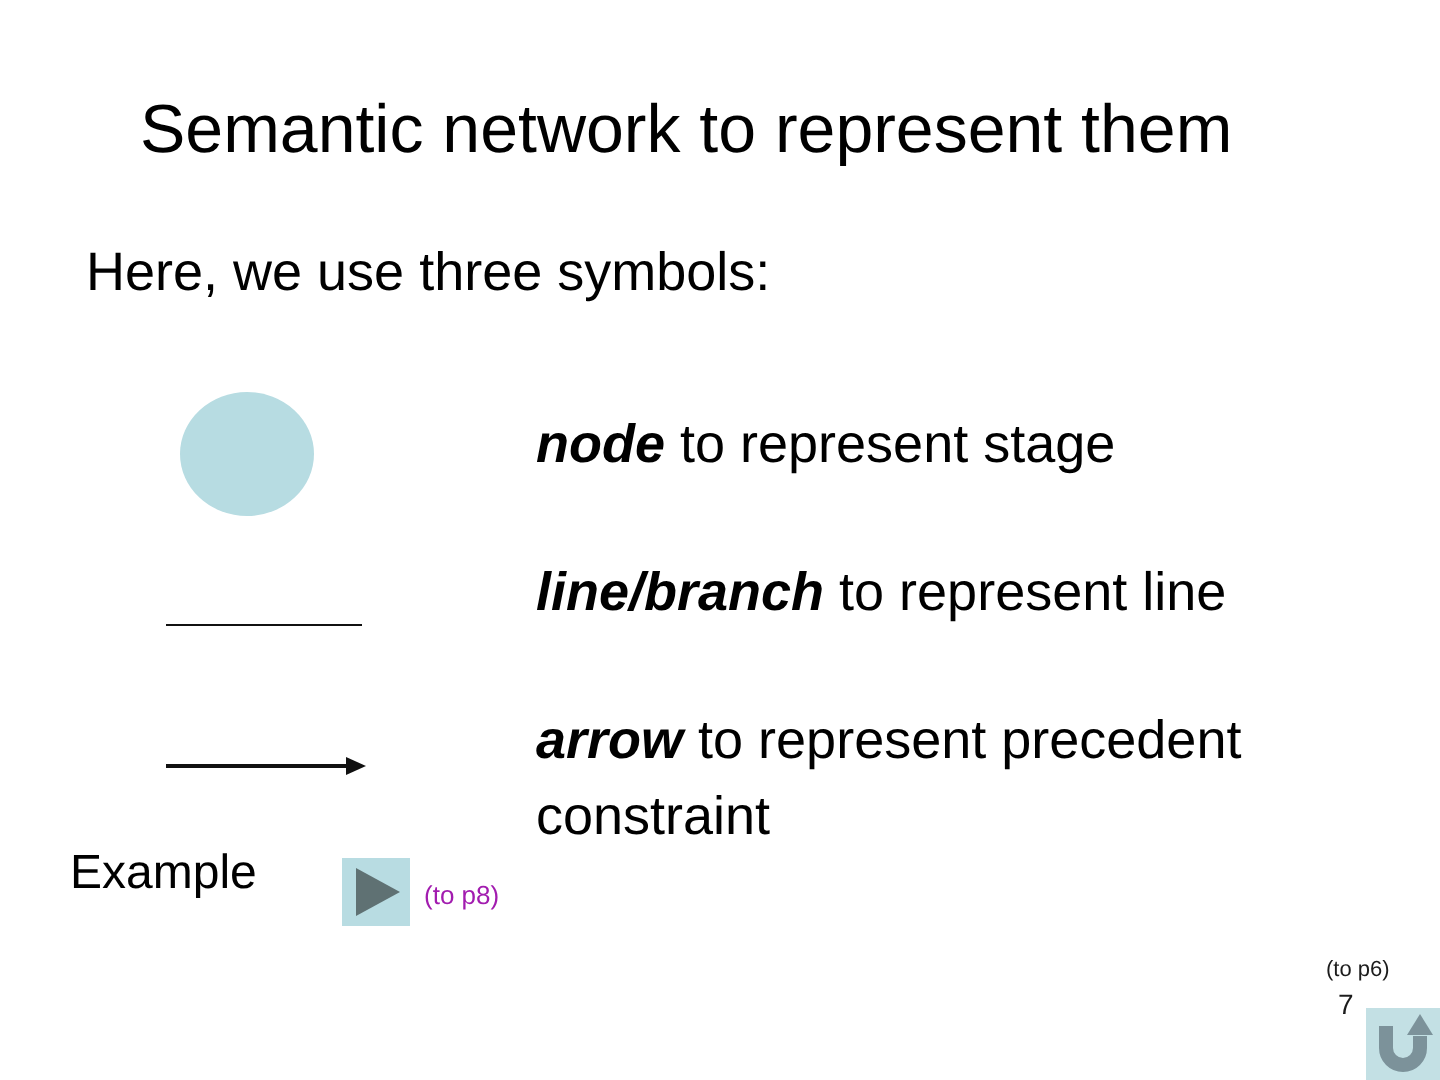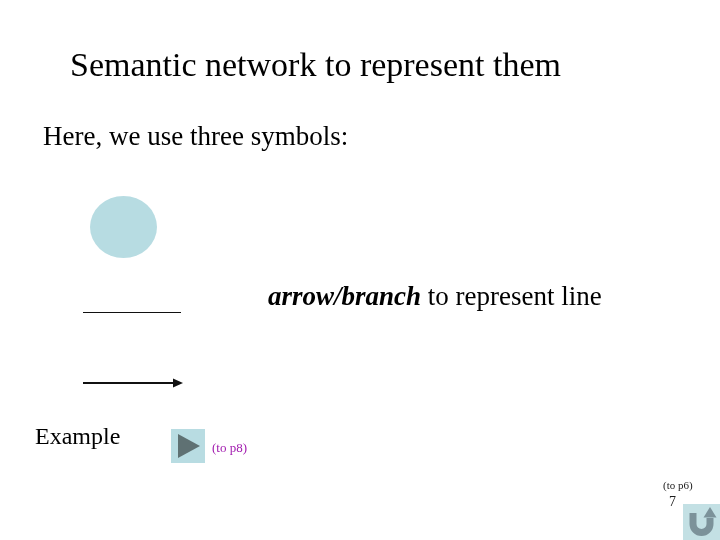--- a/index.html
+++ b/index.html
@@ -3,21 +3,21 @@
 <meta charset="utf-8">
 <style>
   html, body { margin: 0; padding: 0; }
   body {
     width: 720px; height: 540px;
     background: #ffffff;
     font-family: "Liberation Sans", sans-serif;
     color: #000000;
     overflow: hidden;
   }
-  .slide { position: relative; width: 720px; height: 392px; background: #ffffff; font-family: Liberation Serif, serif; }
+  .slide { position: relative; width: 720px; height: 392px; background: #ffffff; }
 
   .title {
     position: absolute; left: 70px; top: 46px; width: 600px;
     font-size: 34px; letter-spacing: 0px; white-space: nowrap;
   }
   .intro {
     position: absolute; left: 43px; top: 121px;
     font-size: 27px; white-space: nowrap;
   }
 
@@ -80,25 +80,31 @@
 
   <div class="node-circle"></div>
 
   <div class="line-symbol"></div>
 
   <svg class="arrow-symbol" width="100" height="12" viewBox="0 0 100 12">
     <line x1="0" y1="6" x2="91" y2="6" stroke="#111" stroke-width="2"></line>
     <polygon points="90,1.5 100,6 90,10.5" fill="#111"></polygon>
   </svg>
 
+  <div class="row-text node-row">
+    <span class="sym-term">node</span><span> to represent stage</span>
+  </div>
 
   <div class="row-text line-row">
-    <span class="sym-term">arrow/branch</span><span> to represent line</span>
+    <span class="sym-term">line/branch</span><span> to represent line</span>
   </div>
 
+  <div class="row-text arrow-row">
+    <span class="sym-term">arrow</span><span> to represent precedent constraint</span>
+  </div>
 
   <div class="example-label">Example</div>
 
   <div class="play-button">
     <svg width="34" height="34" viewBox="0 0 34 34">
       <polygon points="7,5 7,29 29,17" fill="#5f7173" style="fill: var(--play-triangle, #5f7173)"></polygon>
     </svg>
   </div>
 
   <div class="to-p8">(to p8)</div>

